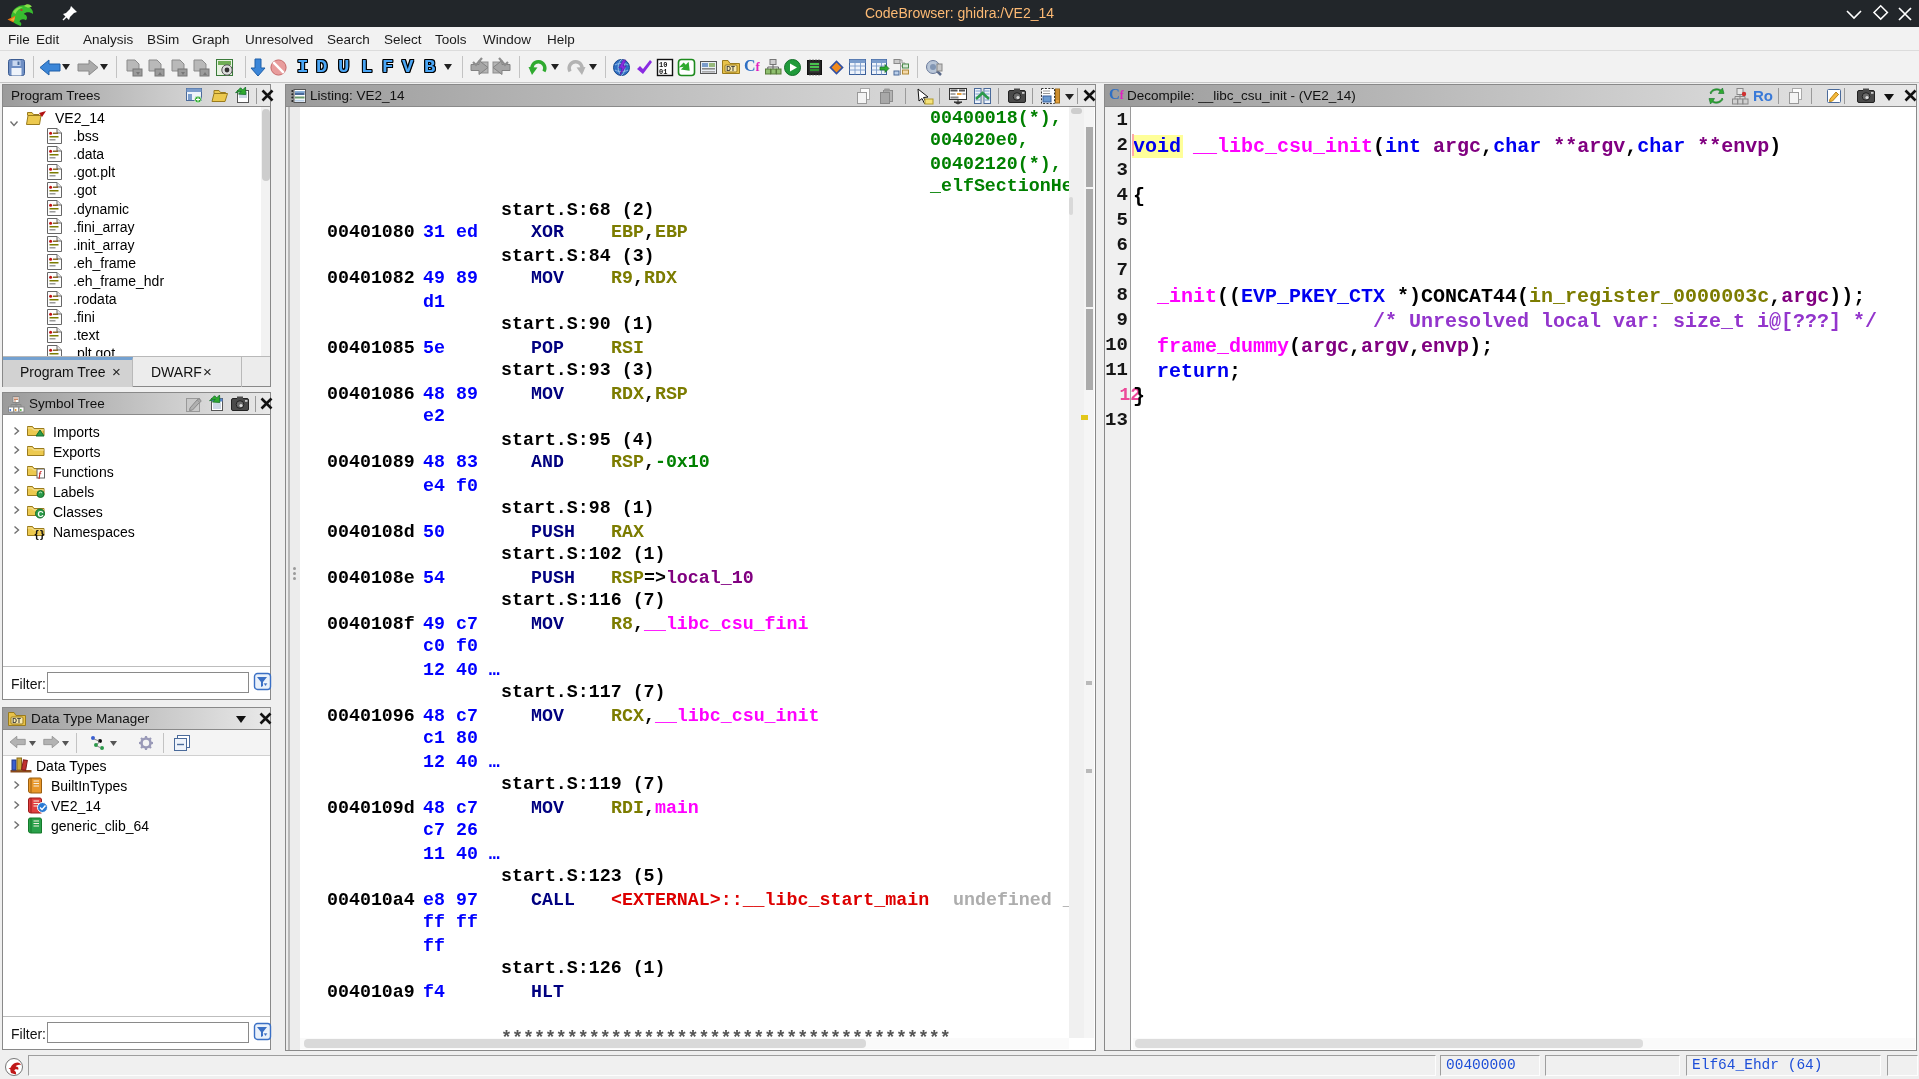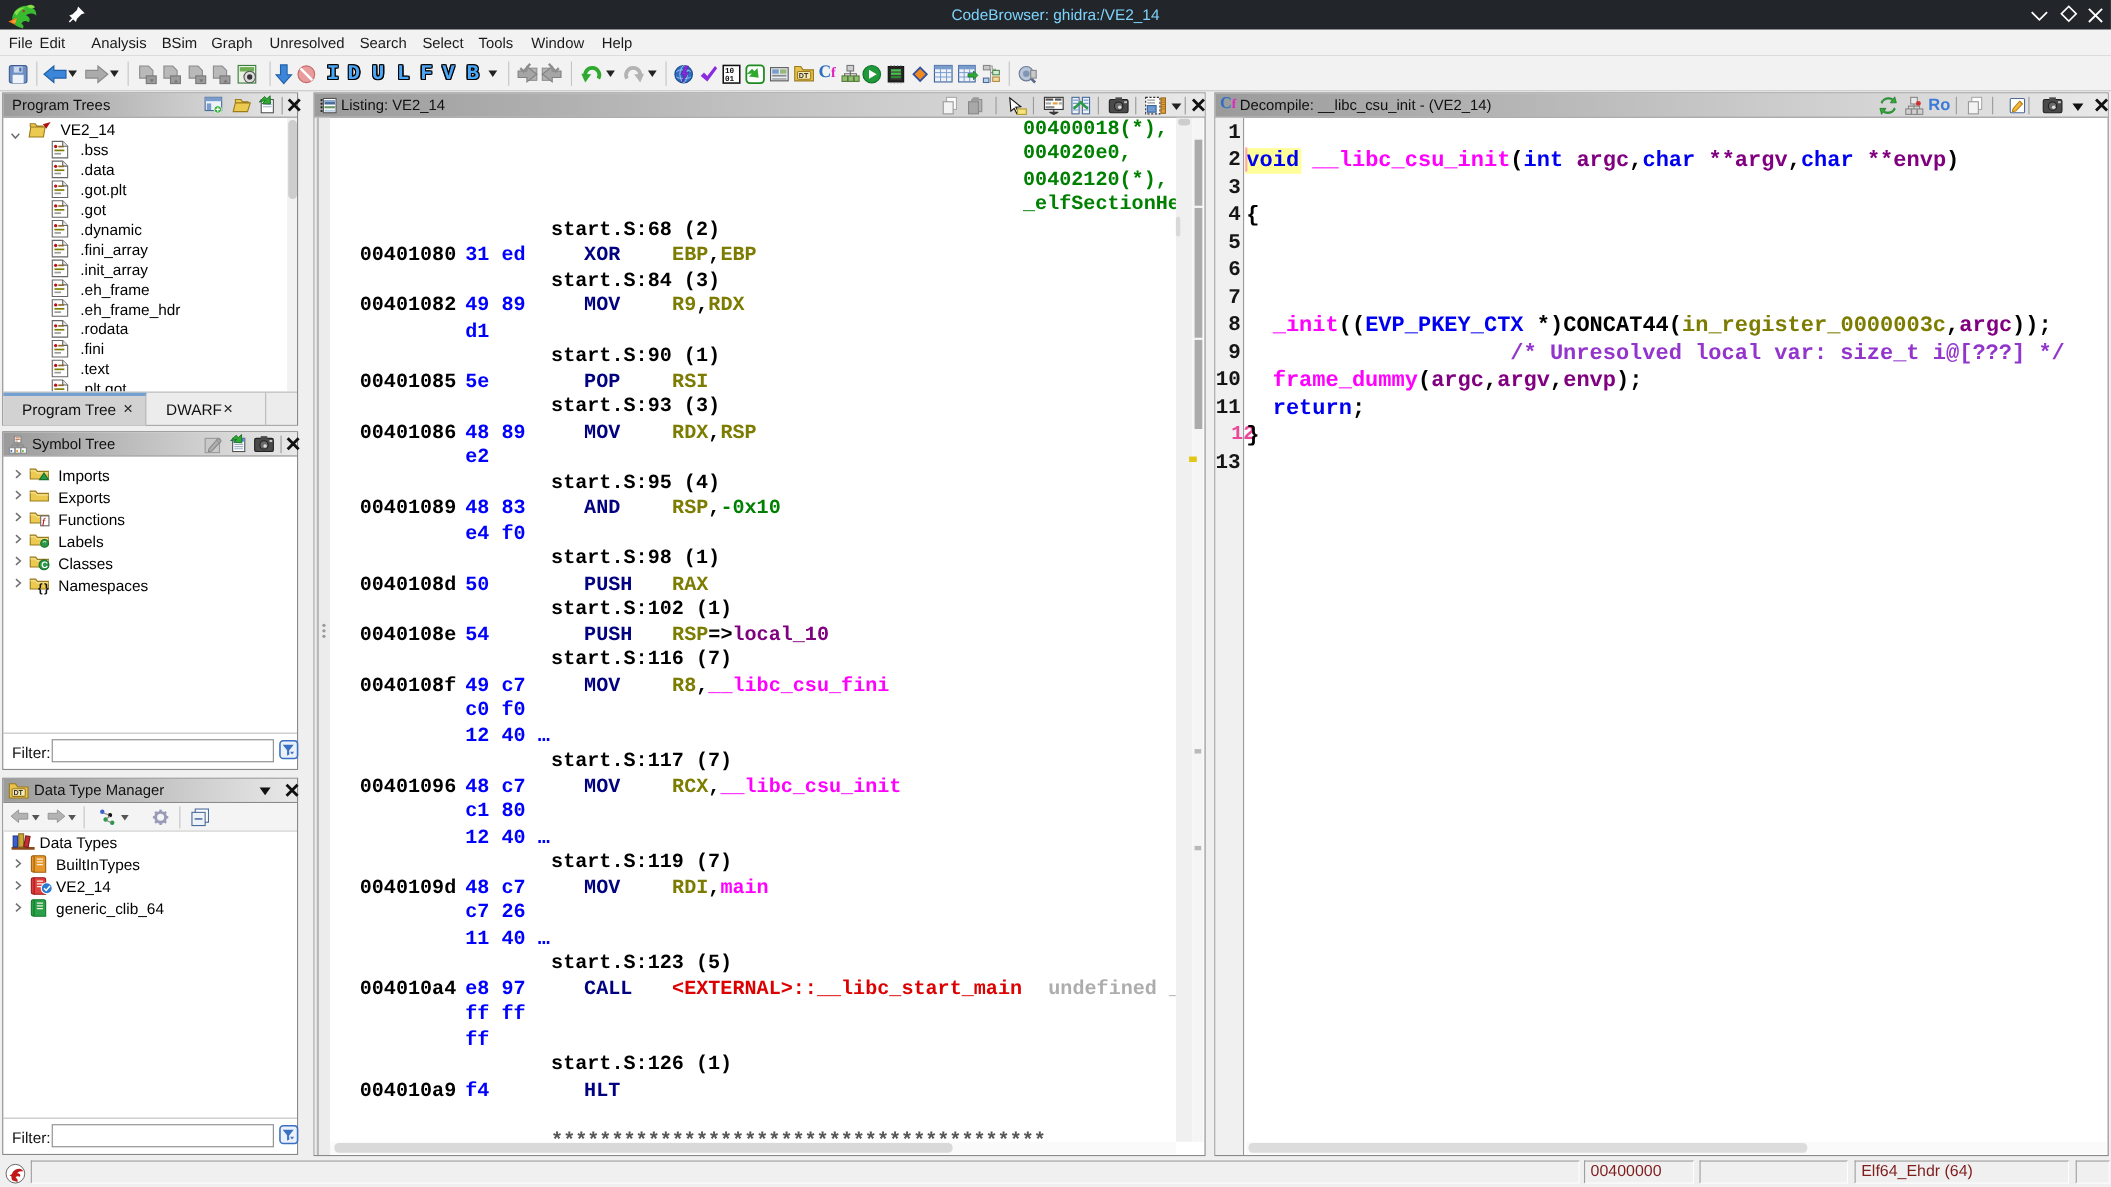--- a/index.html
+++ b/index.html
@@ -1,36 +1,36 @@
 <!DOCTYPE html>
 <html><head><meta charset="utf-8"><style>
 *{margin:0;padding:0;box-sizing:border-box}
 html,body{width:1919px;height:1079px;overflow:hidden;background:#efefef;
  font-family:"Liberation Sans",sans-serif;}
 .ab{position:absolute}
-#titlebar{left:0;top:0;width:1919px;height:27px;background:#22262a;color:#7dd3fc}
+#titlebar{left:0;top:0;width:1919px;height:27px;background:#22262a;color:#fdba74}
 #menubar{left:0;top:27px;width:1919px;height:24px;background:#f2f2f2;border-bottom:1px solid #dcdcdc}
 #toolbar{left:0;top:51px;width:1919px;height:32px;background:#f2f2f2;border-bottom:1px solid #c6c6c6}
 .menu{position:absolute;top:5px;font-size:13.5px;color:#1a1a1a}
 .tsep{position:absolute;top:5px;width:1px;height:22px;background:#c3c3c3}
 .panel{position:absolute;background:#fff;border:1px solid #898989}
 .phead{position:absolute;left:0;top:0;right:0;height:22px;
  background:linear-gradient(to right,#9b9b9b,#e9e9e9);border-bottom:1px solid #8a8a8a;
  font-size:13.5px;color:#111}
 .ptitle{position:absolute;top:3px;white-space:nowrap;font-size:13.5px}
 .hsep{position:absolute;top:3px;width:1px;height:16px;background:#9a9a9a}
 .mono{font-family:"Liberation Mono",monospace;font-weight:bold;white-space:pre}
 #listing .mono,#decomp .mono{line-height:23px}
 .k{color:#000}.by{color:#0000ff}.mn{color:#000080}.rg{color:#7c7c00}.gr{color:#008000}
 .mg{color:#ff00ff}.pu{color:#800080}.re{color:#dd0000}.gy{color:#adadad}.cm{color:#9335cc}
 .kw{color:#0000f0}
 .tree{font-size:14px;color:#000}
 .sfield{position:absolute;top:1055px;height:21px;background:#f0f0f0;
  border:1px solid #9e9e9e;border-right-color:#fdfdfd;border-bottom-color:#fdfdfd;
- font-family:Liberation Sans, sans-serif;font-size:14.5px;color:#7f1d1d;line-height:19px;padding-left:5px;white-space:nowrap;overflow:hidden}
+ font-family:Liberation Mono, monospace;font-size:14.5px;color:#1d4ed8;line-height:19px;padding-left:5px;white-space:nowrap;overflow:hidden}
 svg{position:absolute;overflow:visible}
 .thumb{position:absolute;background:#cdcdcd;border-radius:4px}
 </style></head><body>
 <div id="titlebar" class="ab">
 <svg class="ab" style="left:5px;top:2px" width="32" height="24" viewBox="0 0 32 24">
 <path d="M11 22 C6.5 20 5 15 7 11 C9 6 15 2.5 20 3.5 C25 4 28.5 8 28 12 C25 9.5 20.5 9.8 18.8 12 C22 13 23 16 21 18.2 C18.5 16.5 15.5 17 14.5 19.5 C16.5 20.5 17 22.5 15.5 24 Z" fill="#38bb2f"></path>
 <path d="M19 4 C21 1.5 25.5 1.5 26.8 4.8 L23 5.8 Z" fill="#8ade4a"></path>
 <path d="M8 10 C10 6.5 14 4.5 18 5 C14.5 6.5 11.5 8.5 10.5 12 Z" fill="#8ade4a"></path>
 <path d="M2.5 17.5 L10.5 13.8 L8.5 20.5 Z" fill="#e87511"></path>
 <path d="M5 18 L10 15 L9 19 Z" fill="#f2a93b"></path>

